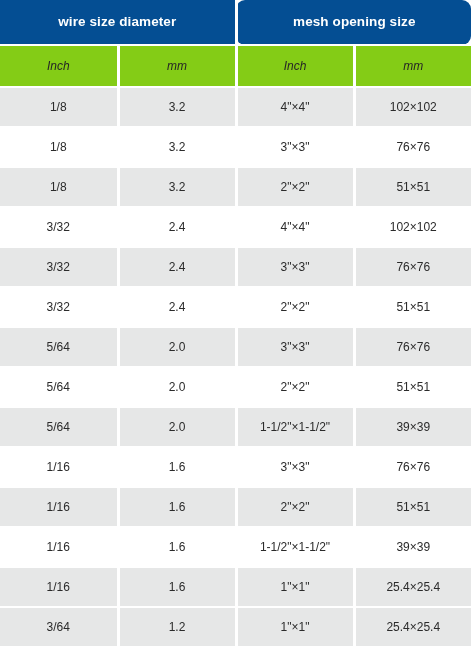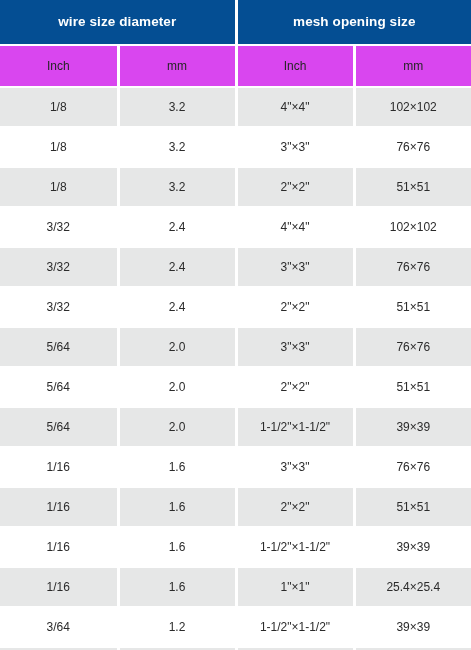--- a/index.html
+++ b/index.html
@@ -31,37 +31,39 @@
     padding: 0;
     text-align: center;
     vertical-align: middle;
     border: none;
     border-right: 3px solid #ffffff;
     box-sizing: border-box;
     letter-spacing: 0.1px;
   }
   .group-head th:last-child {
     border-right: none;
+    border-radius: 9px;
   }
 
   
   .sub-head th {
-    background: #d946ef;
+    background: #84cc16;
     color: #262626;
     font-size: 12px;
     font-weight: normal;
     height: 40px;
     line-height: 40px;
     padding: 0;
     text-align: center;
     vertical-align: middle;
     border: none;
     border-top: 2px solid #ffffff;
     border-right: 3px solid #ffffff;
     box-sizing: border-box;
+    font-style: italic;
   }
   .sub-head th:last-child {
     border-right: none;
   }
 
   
   .spec-table tbody td {
     font-size: 12px;
     color: #2b2b2b;
     height: 38px;
@@ -181,26 +183,20 @@
       <td>1.6</td>
       <td>1-1/2"×1-1/2"</td>
       <td>39×39</td>
     </tr>
     <tr class="row-shade">
       <td>1/16</td>
       <td>1.6</td>
       <td>1"×1"</td>
       <td>25.4×25.4</td>
     </tr>
-    <tr class="row-plain">
-      <td>3/64</td>
-      <td>1.2</td>
-      <td>1-1/2"×1-1/2"</td>
-      <td>39×39</td>
-    </tr>
     <tr class="row-shade">
       <td>3/64</td>
       <td>1.2</td>
       <td>1"×1"</td>
       <td>25.4×25.4</td>
     </tr>
   </tbody>
 </table>
 
 </body></html>

